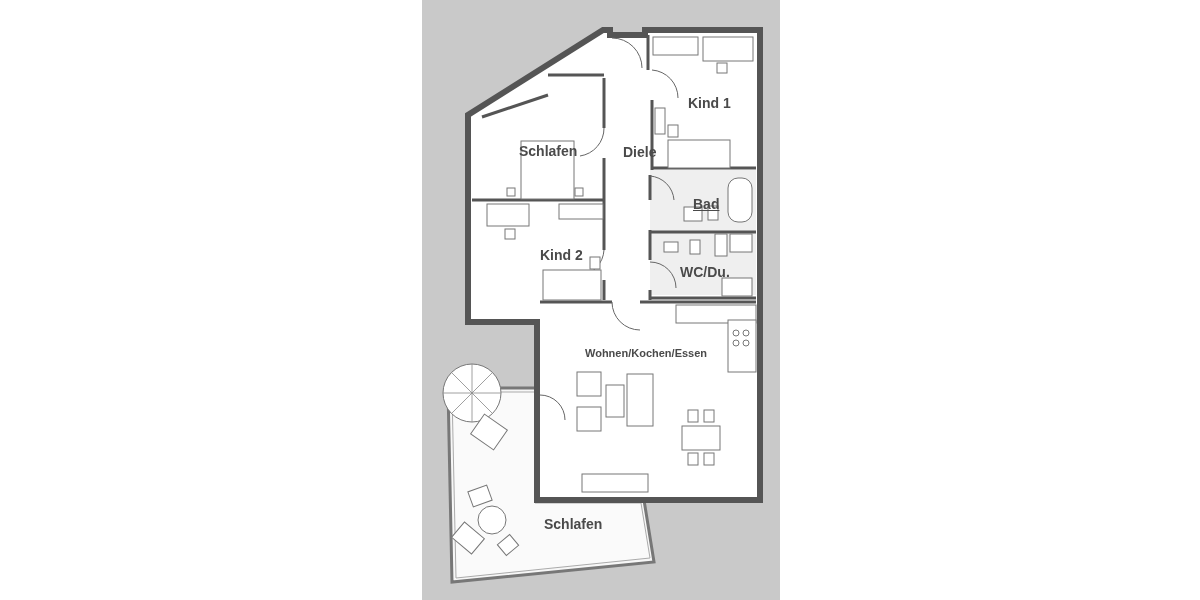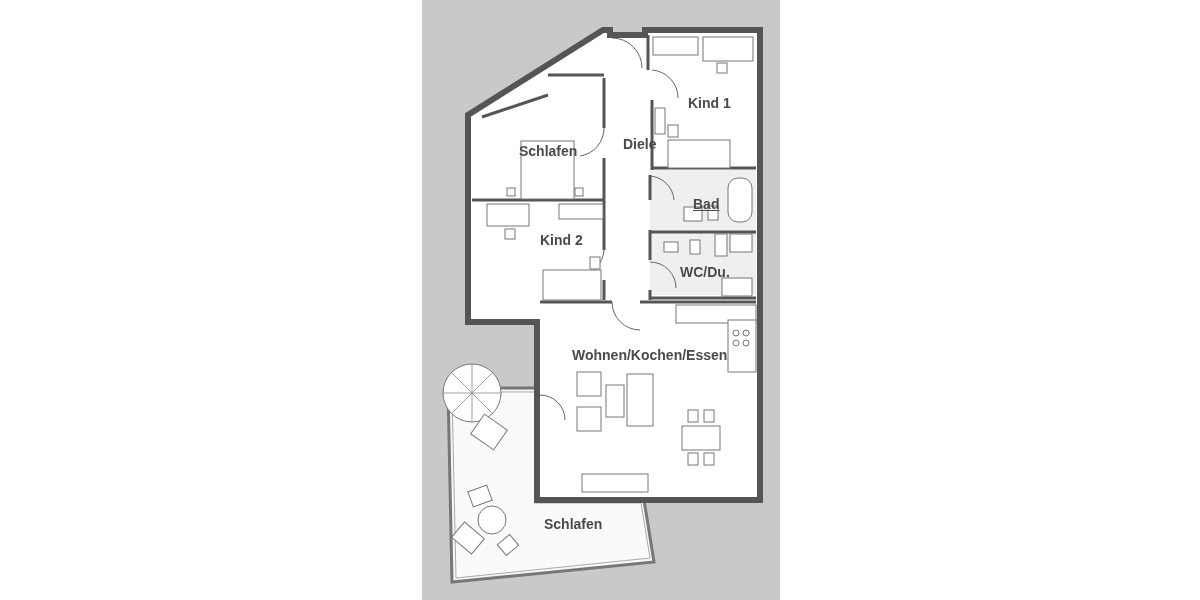--- a/index.html
+++ b/index.html
@@ -123,20 +123,20 @@
       <g stroke="#888" stroke-width="0.8">
         <line x1="472" y1="364" x2="472" y2="422"></line>
         <line x1="443" y1="393" x2="501" y2="393"></line>
         <line x1="451" y1="372" x2="493" y2="414"></line>
         <line x1="493" y1="372" x2="451" y2="414"></line>
       </g>
     </g>
   </svg>
 
   <span class="room-label" style="left:97px;top:119px;margin-top:24px;">Schlafen</span>
-  <span class="room-label" style="left:201px;top:136px;">Diele</span>
+  <span class="room-label" style="left:201px;top:144px;">Diele</span>
   <span class="room-label" style="left:266px;top:95px;">Kind 1</span>
   <span class="room-label" style="left:271px;top:196px;text-decoration:underline;">Bad</span>
-  <span class="room-label" style="left:101px;top:232px;padding-left:17px;">Kind 2</span>
+  <span class="room-label" style="left:101px;top:247px;padding-left:17px;">Kind 2</span>
   <span class="room-label" style="left:258px;top:264px;">WC/Du.</span>
-  <span class="room-label" style="left:150px;top:347px;font-size:14px;">Wohnen/Kochen/Essen</span>
+  <span class="room-label" style="left:163px;top:347px;font-size:11px;">Wohnen/Kochen/Essen</span>
   <span class="room-label" style="left:122px;top:516px;">Schlafen</span>
 </div>
 
 </body></html>

